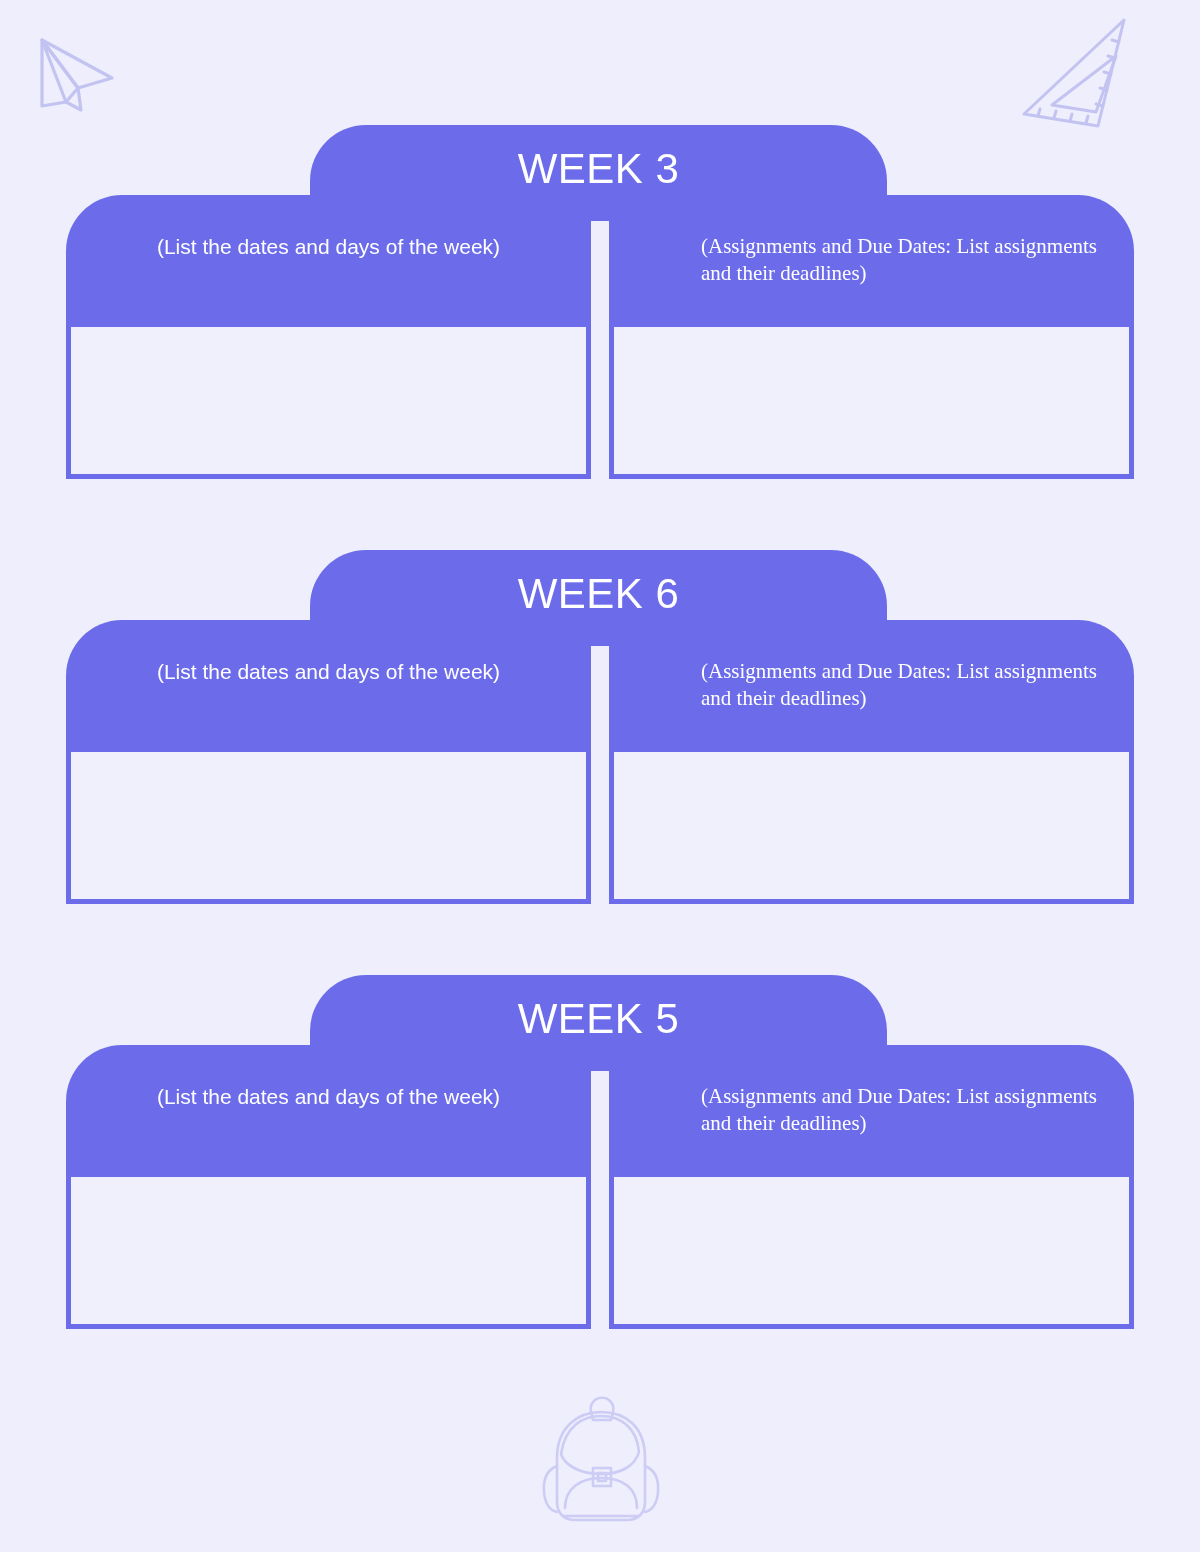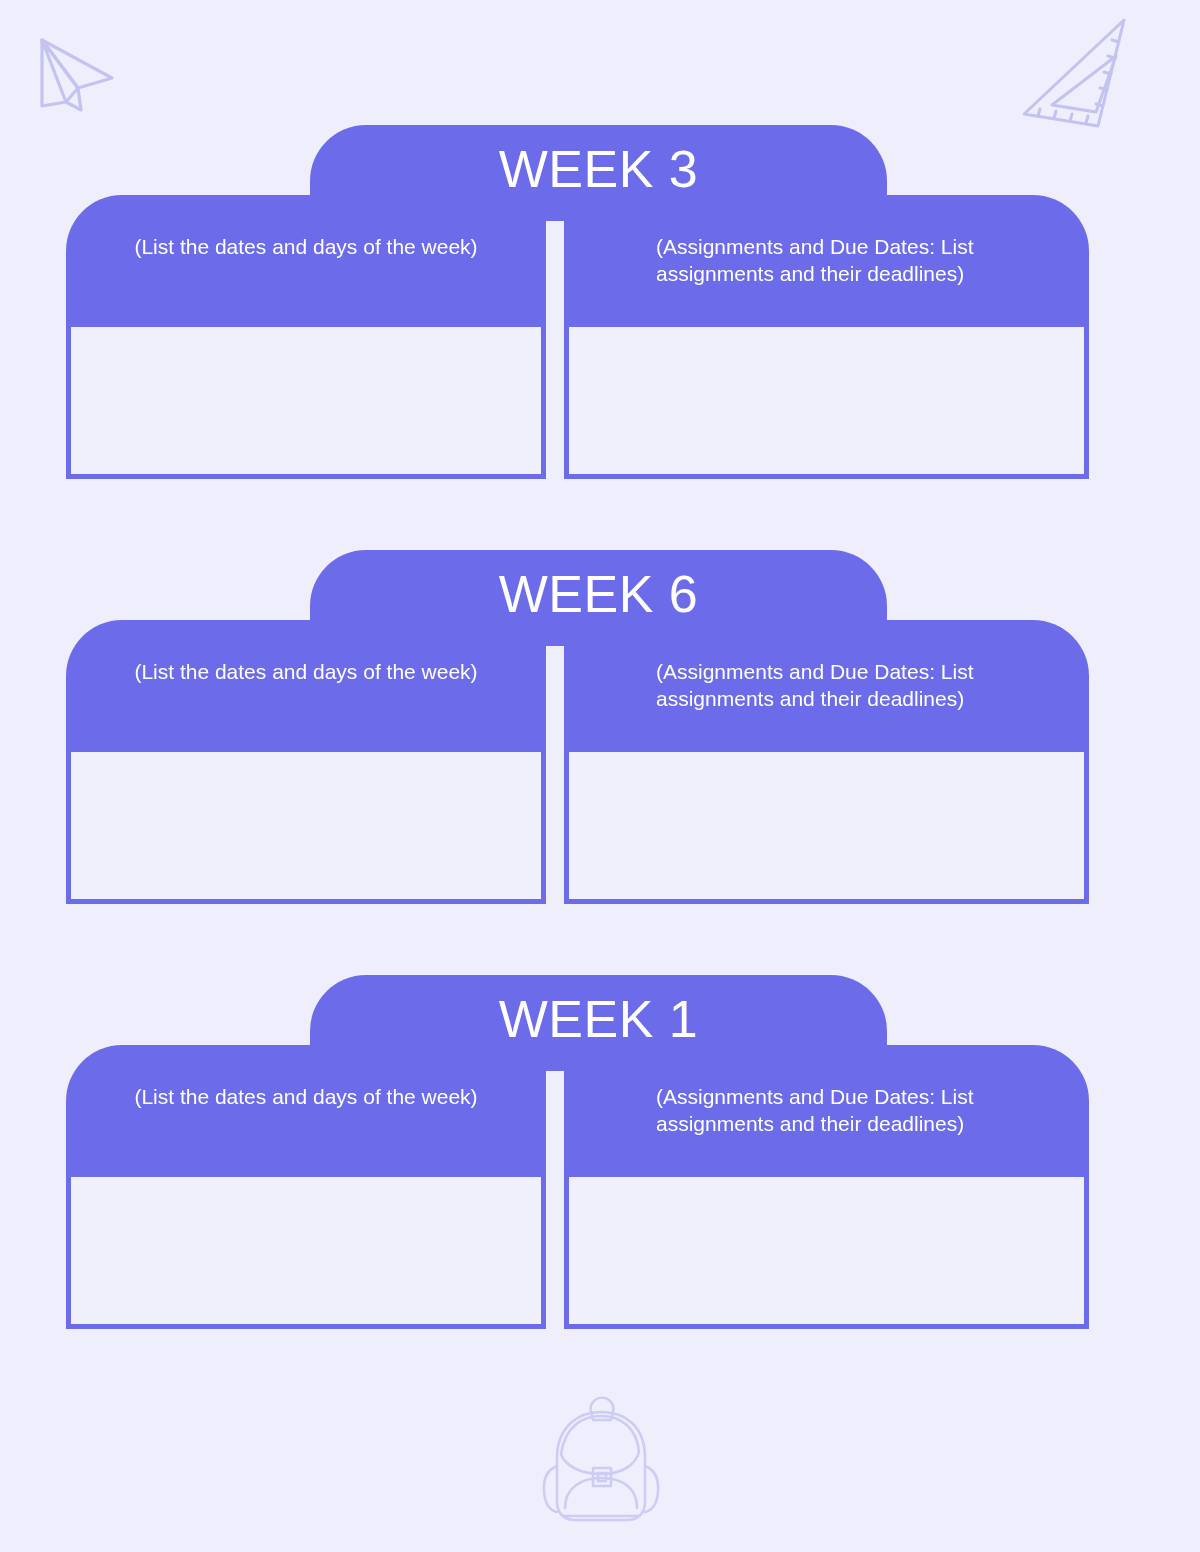--- a/index.html
+++ b/index.html
@@ -52,21 +52,21 @@
     border-radius: 56px 56px 0 0;
     z-index: 1;
   }
   .week-tab-label {
     position: absolute;
     left: 0;
     right: 0;
     top: 19px;
     text-align: center;
     color: #ffffff;
-    font-size: 52px;
+    font-size: 42px;
     line-height: 50px;
     font-weight: 400;
     letter-spacing: 0.5px;
   }
 
   
   .week-columns {
     position: absolute;
     left: 66px;
     top: 70px;
@@ -75,27 +75,28 @@
     z-index: 2;
     display: flex;
   }
 
   .panel {
     position: relative;
     background: #6c6cea;
     height: 284px;
   }
   .panel-left {
-    width: 480px;
+    width: 525px;
     border-radius: 56px 0 0 0;
   }
   .panel-gap { width: 18px; }
   .panel-right {
     width: 525px;
     border-radius: 0 56px 0 0;
+    font-family: Liberation Serif, serif;
   }
 
   .panel-caption {
     position: absolute;
     left: 28px;
     right: 28px;
     top: 38px;
     color: #ffffff;
     font-size: 21px;
     line-height: 27px;
@@ -207,21 +208,21 @@
         <div class="panel-caption">(Assignments and Due Dates: List assignments and their deadlines)</div>
         <div class="panel-field">
           <div class="field-top-rule"></div>
         </div>
       </div>
     </div>
   </div>
 
   <div class="week-block" style="top:975px;">
     <div class="week-tab">
-      <div class="week-tab-label">WEEK 1</div>
+      <div class="week-tab-label">WEEK 5</div>
     </div>
     <div class="week-columns">
       <div class="panel panel-left">
         <div class="panel-caption">(List the dates and days of the week)</div>
         <div class="panel-field">
           <div class="field-top-rule"></div>
         </div>
       </div>
       <div class="panel-gap"></div>
       <div class="panel panel-right">

